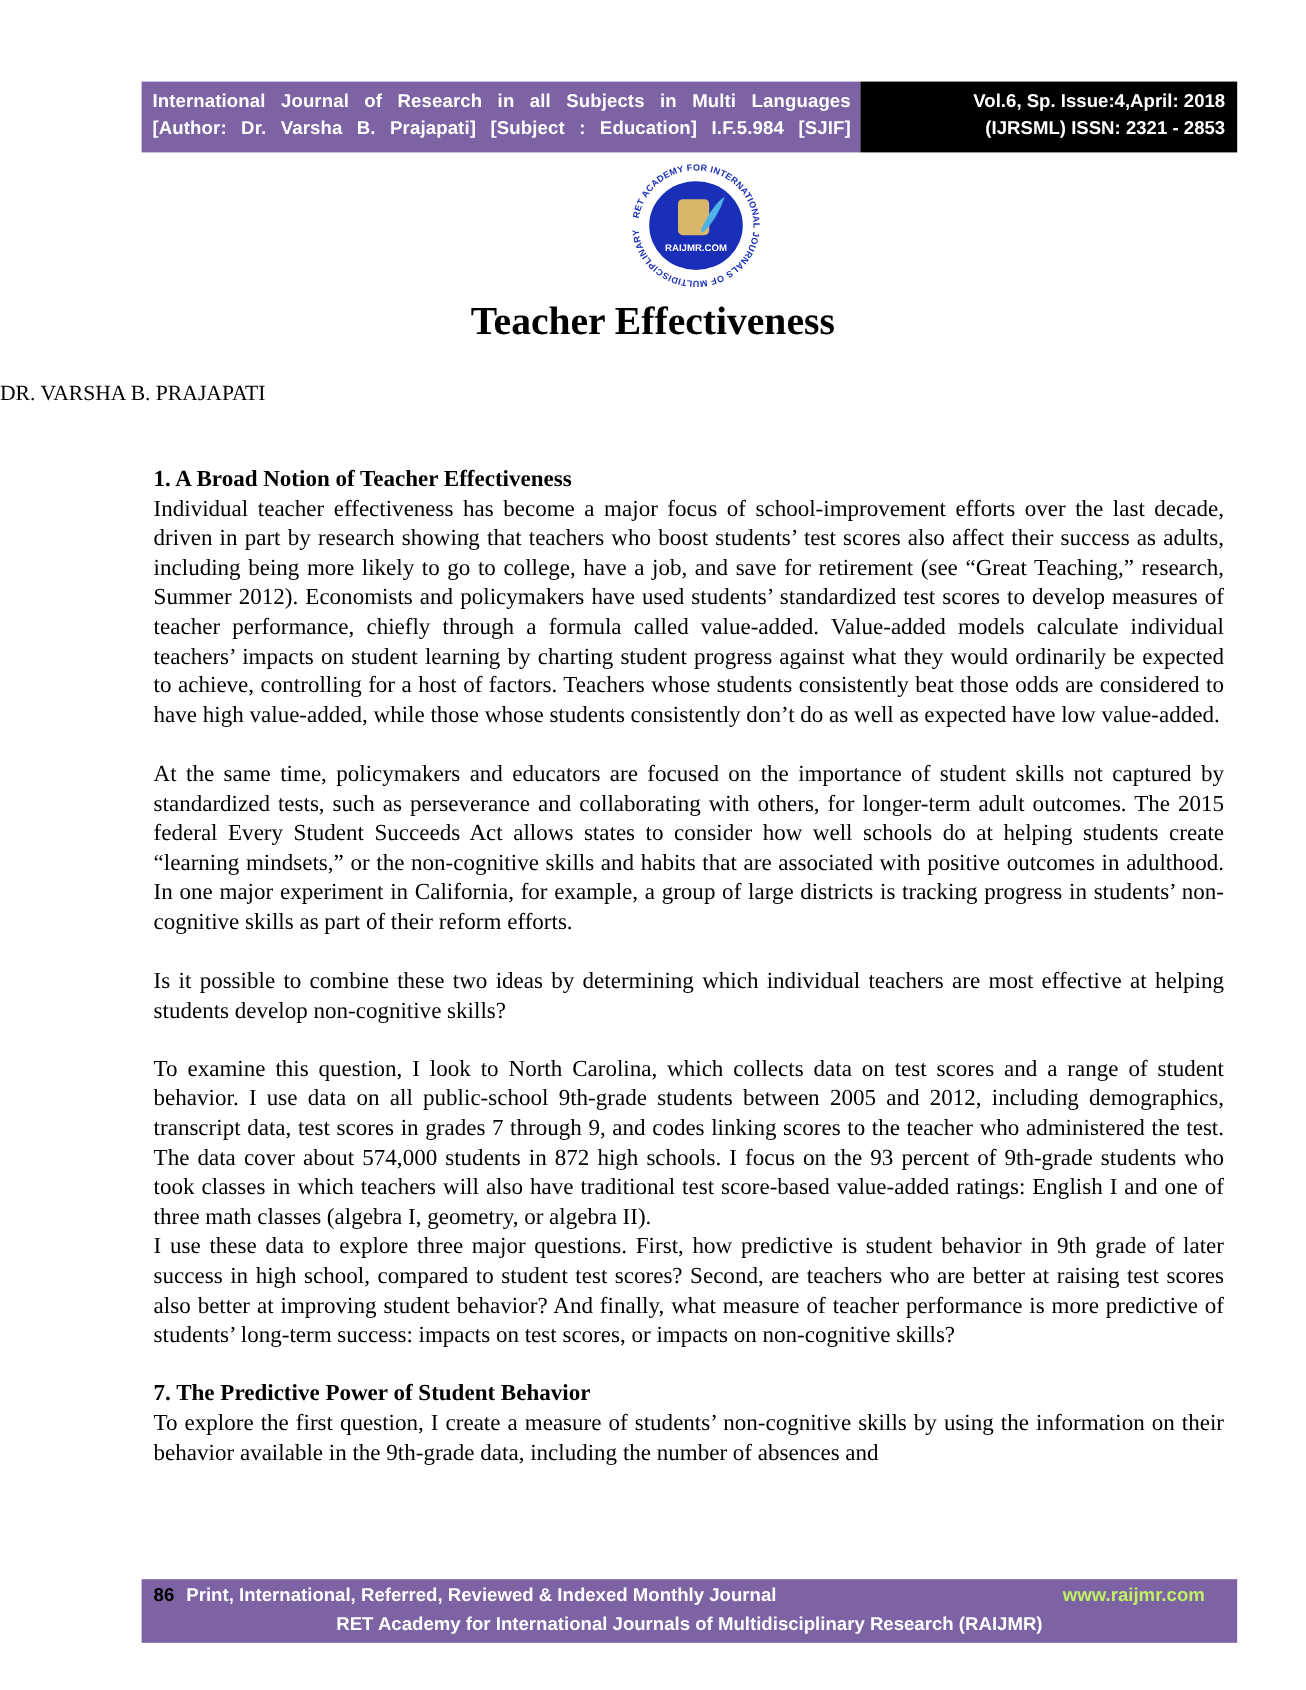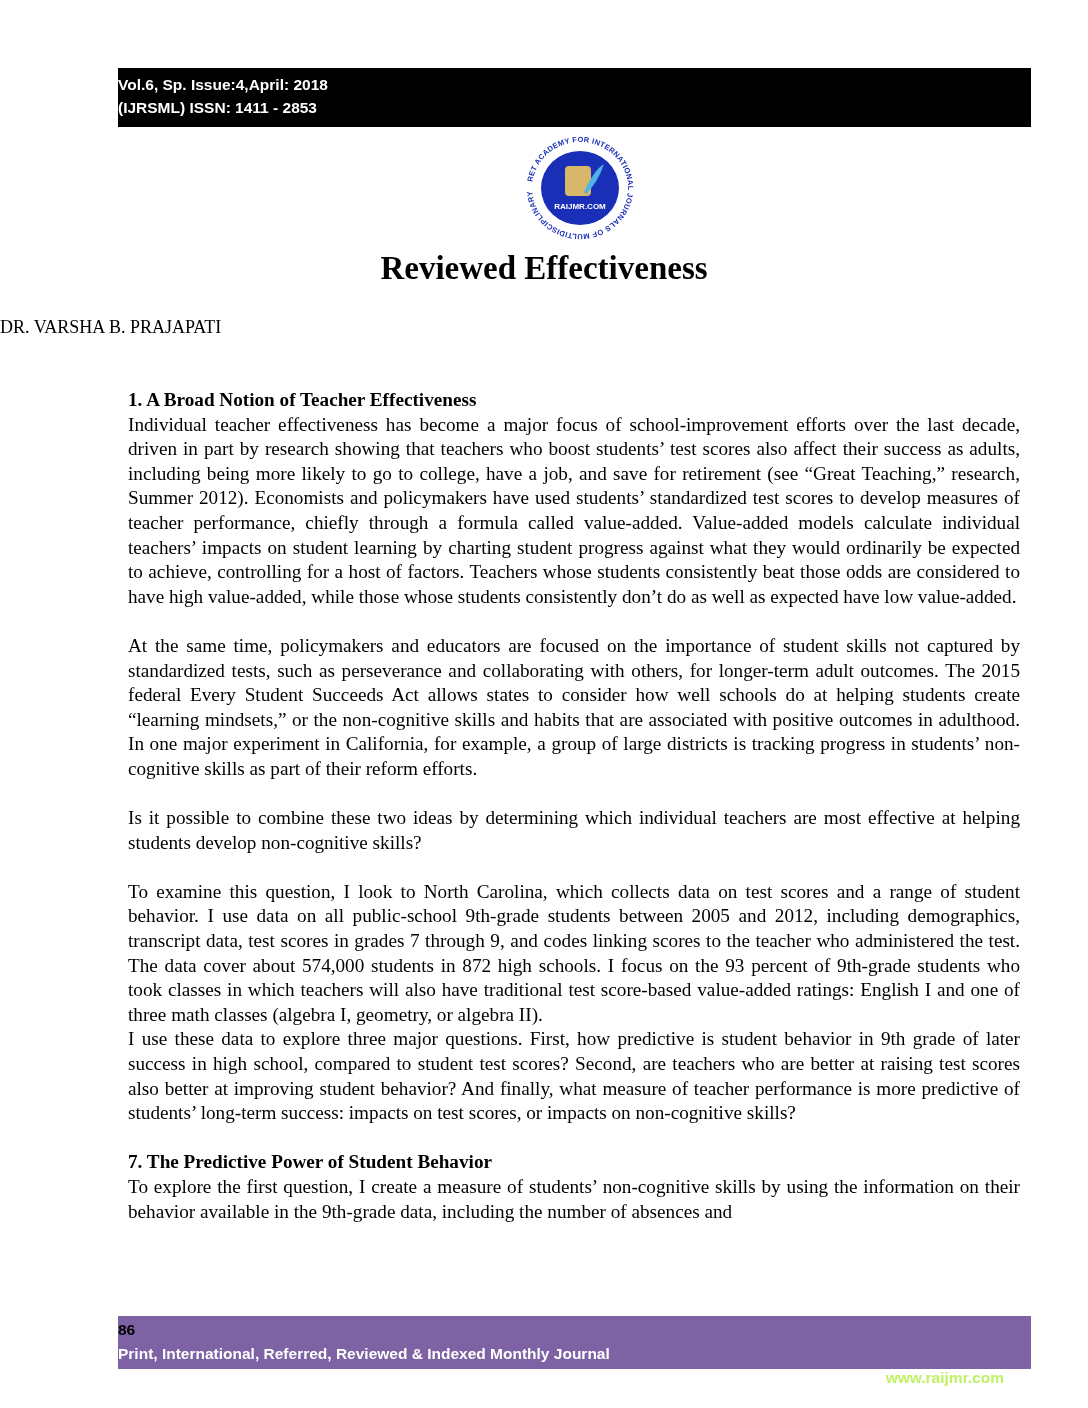--- a/index.html
+++ b/index.html
@@ -1,65 +1,69 @@
 <!DOCTYPE html>
 <html><head>
   <meta charset="utf-8">
   <style>
     html, body { margin: 0; padding: 0; background: #ffffff; }
     body { width: 1088px; height: 1408px; position: relative; overflow: hidden; font-family: "Liberation Serif", serif; color: #000; }
 
     .hdr { position: absolute; left: 118px; top: 68px; width: 913px; height: 59px; display: flex; }
     .hdr-left { background: #7d62a4; width: 599px; height: 59px; color: #fff; font-family: "Liberation Sans", sans-serif; font-weight: bold; font-size: 15.5px; line-height: 23px; padding: 5px 8px 0 9px; box-sizing: border-box; }
     .hdr-left div { text-align: justify; text-align-last: justify; white-space: nowrap; letter-spacing: 0.1px; }
-    .hdr-right { background: #000; flex: 1; color: #fff; font-family: "Liberation Sans", sans-serif; font-weight: bold; font-size: 15.5px; line-height: 23px; padding: 5px 10px 0 0; box-sizing: border-box; }
+    .hdr-right { background: #000; flex: 1; color: #fff; font-family: "Liberation Sans", sans-serif; font-weight: bold; font-size: 15.5px; line-height: 23px; padding: 5px 10px 0 0; box-sizing: border-box; text-align: right; }
 
     .logo { position: absolute; left: 524px; top: 136px; width: 112px; height: 104px; }
 
     .title { position: absolute; left: 0; width: 1088px; top: 250px; text-align: center; font-weight: bold; font-size: 33px; }
     .author { position: absolute; left: 0; width: 1088px; top: 315px; font-size: 18px; line-height: 24px; }
 
     .body { position: absolute; left: 128px; width: 892px; top: 388px; font-size: 19.2px; line-height: 24.6px; }
     .body h2 { font-size: 19.2px; font-weight: bold; margin: 0; line-height: 24.6px; }
     .body p { margin: 0; text-align: justify; }
     .gap { height: 24.6px; }
 
     .ftr { position: absolute; left: 118px; top: 1316px; width: 913px; height: 53px; background: #7d62a4; font-family: "Liberation Sans", sans-serif; font-weight: bold; font-size: 15.5px; line-height: 24px; color: #fff; box-sizing: border-box; padding-top: 2px; }
-    .ftr-row1 { display: flex; padding-left: 0; padding-right: 27px; flex-direction: column; }
+    .ftr-row1 { display: flex; padding-left: 10px; padding-right: 27px; }
     .ftr-row1 .pg { color: #000; margin-right: 10px; }
     .ftr-row1 .site { color: #bef264; margin-left: auto; }
     .ftr-row2 { text-align: center; }
   </style>
 </head>
 <body>
 
 <div class="hdr">
+  <div class="hdr-left">
+    <div>International Journal of Research in all Subjects in Multi Languages</div>
+    <div>[Author: Dr. Varsha B. Prajapati] [Subject : Education] I.F.5.984 [SJIF]</div>
+  </div>
   <div class="hdr-right">
     <div>Vol.6, Sp. Issue:4,April: 2018</div>
-    <div>(IJRSML)  ISSN: 1411 - 2853</div>
+    <div>(IJRSML)  ISSN: 2321 - 2853</div>
   </div>
 </div>
 
 <div class="logo">
   <svg width="112" height="104" viewBox="0 0 112 104">
     <defs>
       <path id="ringPath" d="M 56 52 m -48 0 a 48 46 0 1 1 96 0 a 48 46 0 1 1 -96 0"></path>
     </defs>
     <ellipse cx="56" cy="52" rx="54" ry="51" fill="#ffffff"></ellipse>
     <text font-family="Liberation Sans, sans-serif" font-size="7.5" font-weight="bold" fill="#1a2fb8" letter-spacing="0.3">
       <textPath href="#ringPath" startOffset="2%">RET ACADEMY FOR INTERNATIONAL JOURNALS OF MULTIDISCIPLINARY RESEARCH</textPath>
     </text>
     <ellipse cx="56" cy="52" rx="39" ry="37" fill="#1a2fb8"></ellipse>
     <rect x="41" y="30" width="26" height="30" rx="4" fill="#d9b76a"></rect>
     <path d="M 60 56 Q 70 34 80 28 Q 74 46 62 58 Z" fill="#4fb3e8"></path>
     <text x="56" y="73" text-anchor="middle" font-family="Liberation Sans, sans-serif" font-size="8" font-weight="bold" fill="#ffffff">RAIJMR.COM</text>
   </svg>
 </div>
 
-<div class="title">Reviewed Effectiveness</div>
+<div class="title">Teacher Effectiveness</div>
 <div class="author">
   <div>DR. VARSHA B. PRAJAPATI</div>
 </div>
 
 <div class="body">
   <h2>1. A Broad Notion of Teacher Effectiveness</h2>
   <p>Individual teacher effectiveness has become a major focus of school-improvement efforts over the last decade, driven in part by research showing that teachers who boost students’ test scores also affect their success as adults, including being more likely to go to college, have a job, and save for retirement (see “Great Teaching,” research, Summer 2012). Economists and policymakers have used students’ standardized test scores to develop measures of teacher performance, chiefly through a formula called value-added. Value-added models calculate individual teachers’ impacts on student learning by charting student progress against what they would ordinarily be expected to achieve, controlling for a host of factors. Teachers whose students consistently beat those odds are considered to have high value-added, while those whose students consistently don’t do as well as expected have low value-added.</p>
   <div class="gap"></div>
   <p>At the same time, policymakers and educators are focused on the importance of student skills not captured by standardized tests, such as perseverance and collaborating with others, for longer-term adult outcomes. The 2015 federal Every Student Succeeds Act allows states to consider how well schools do at helping students create “learning mindsets,” or the non-cognitive skills and habits that are associated with positive outcomes in adulthood. In one major experiment in California, for example, a group of large districts is tracking progress in students’ non-cognitive skills as part of their reform efforts.</p>
   <div class="gap"></div>

